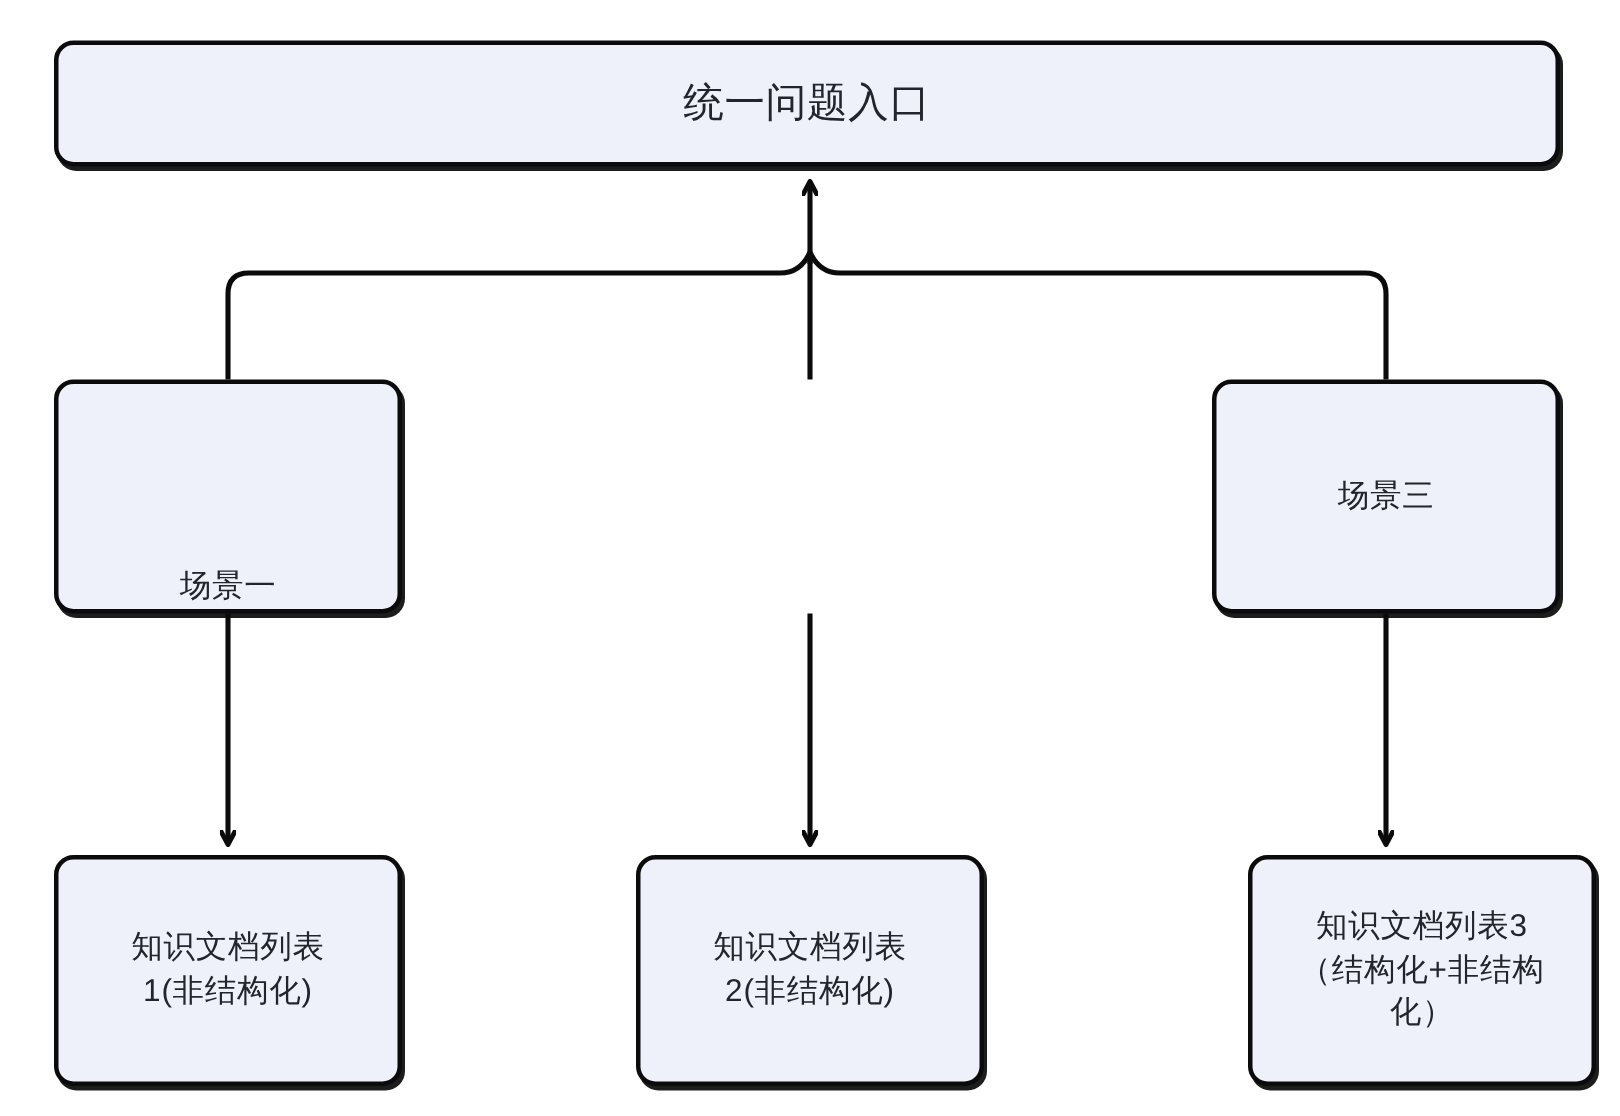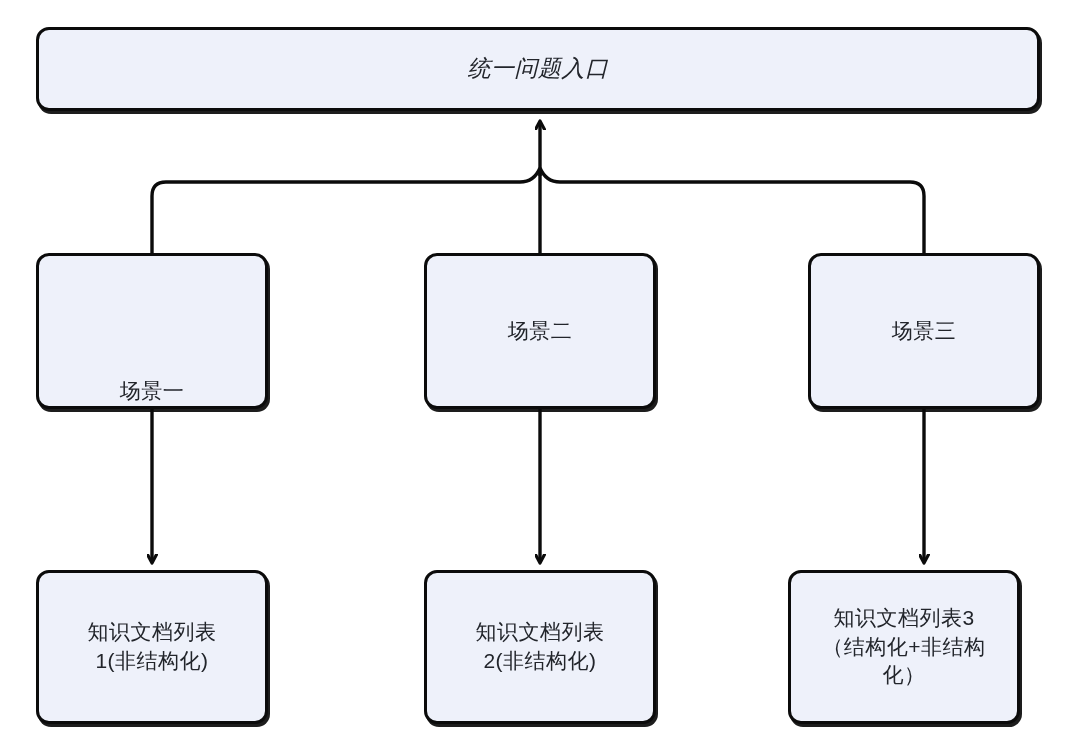--- a/index.html
+++ b/index.html
@@ -44,22 +44,21 @@
     white-space: pre-line;
     letter-spacing: 0.5px;
   }
   #node-entry {
     left: 36px;
     top: 27px;
     width: 1004px;
     height: 84px;
   }
   #node-entry .label {
-    font-size: 23px;
-    font-style: italic;
+    font-size: 27px;
   }
   .scene-node {
     top: 253px;
     width: 232px;
     height: 156px;
   }
   .scene-node .label {
     font-size: 21px;
   }
   #node-scene-1 { left: 36px; align-items: flex-end; }
@@ -68,21 +67,21 @@
   .doc-node {
     top: 570px;
     width: 232px;
     height: 154px;
   }
   .doc-node .label {
     font-size: 21px;
   }
   #node-doc-1 { left: 36px; }
   #node-doc-2 { left: 424px; }
-  #node-doc-3 { left: 788px; }
+  #node-doc-3 { left: 832px; }
 </style>
 </head>
 <body>
 
 <div id="canvas">
 
   <svg id="edges" viewBox="0 0 1080 744" xmlns="http://www.w3.org/2000/svg">
     <defs>
       <marker id="arrowhead" markerWidth="11" markerHeight="11" refX="8.4" refY="5.5" orient="auto" markerUnits="userSpaceOnUse">
         <path d="M1,1 L9.5,5.5 L1,10" fill="none" stroke="#0b0b0b" stroke-width="3.2" stroke-linecap="round" stroke-linejoin="round"></path>
@@ -102,23 +101,20 @@
     <path d="M924,409 L924,562" fill="none" stroke="#0b0b0b" stroke-width="3.4" marker-end="url(#arrowhead)"></path>
   </svg>
 
   <div class="node" id="node-entry">
     <span class="label">统一问题入口</span>
   </div>
 
   <div class="node scene-node" id="node-scene-1">
     <span class="label">场景一</span>
   </div>
-  <div class="node scene-node" id="node-scene-2">
-    <span class="label">场景二</span>
-  </div>
   <div class="node scene-node" id="node-scene-3">
     <span class="label">场景三</span>
   </div>
 
   <div class="node doc-node" id="node-doc-1">
     <span class="label">知识文档列表
 1(非结构化)</span>
   </div>
   <div class="node doc-node" id="node-doc-2">
     <span class="label">知识文档列表

